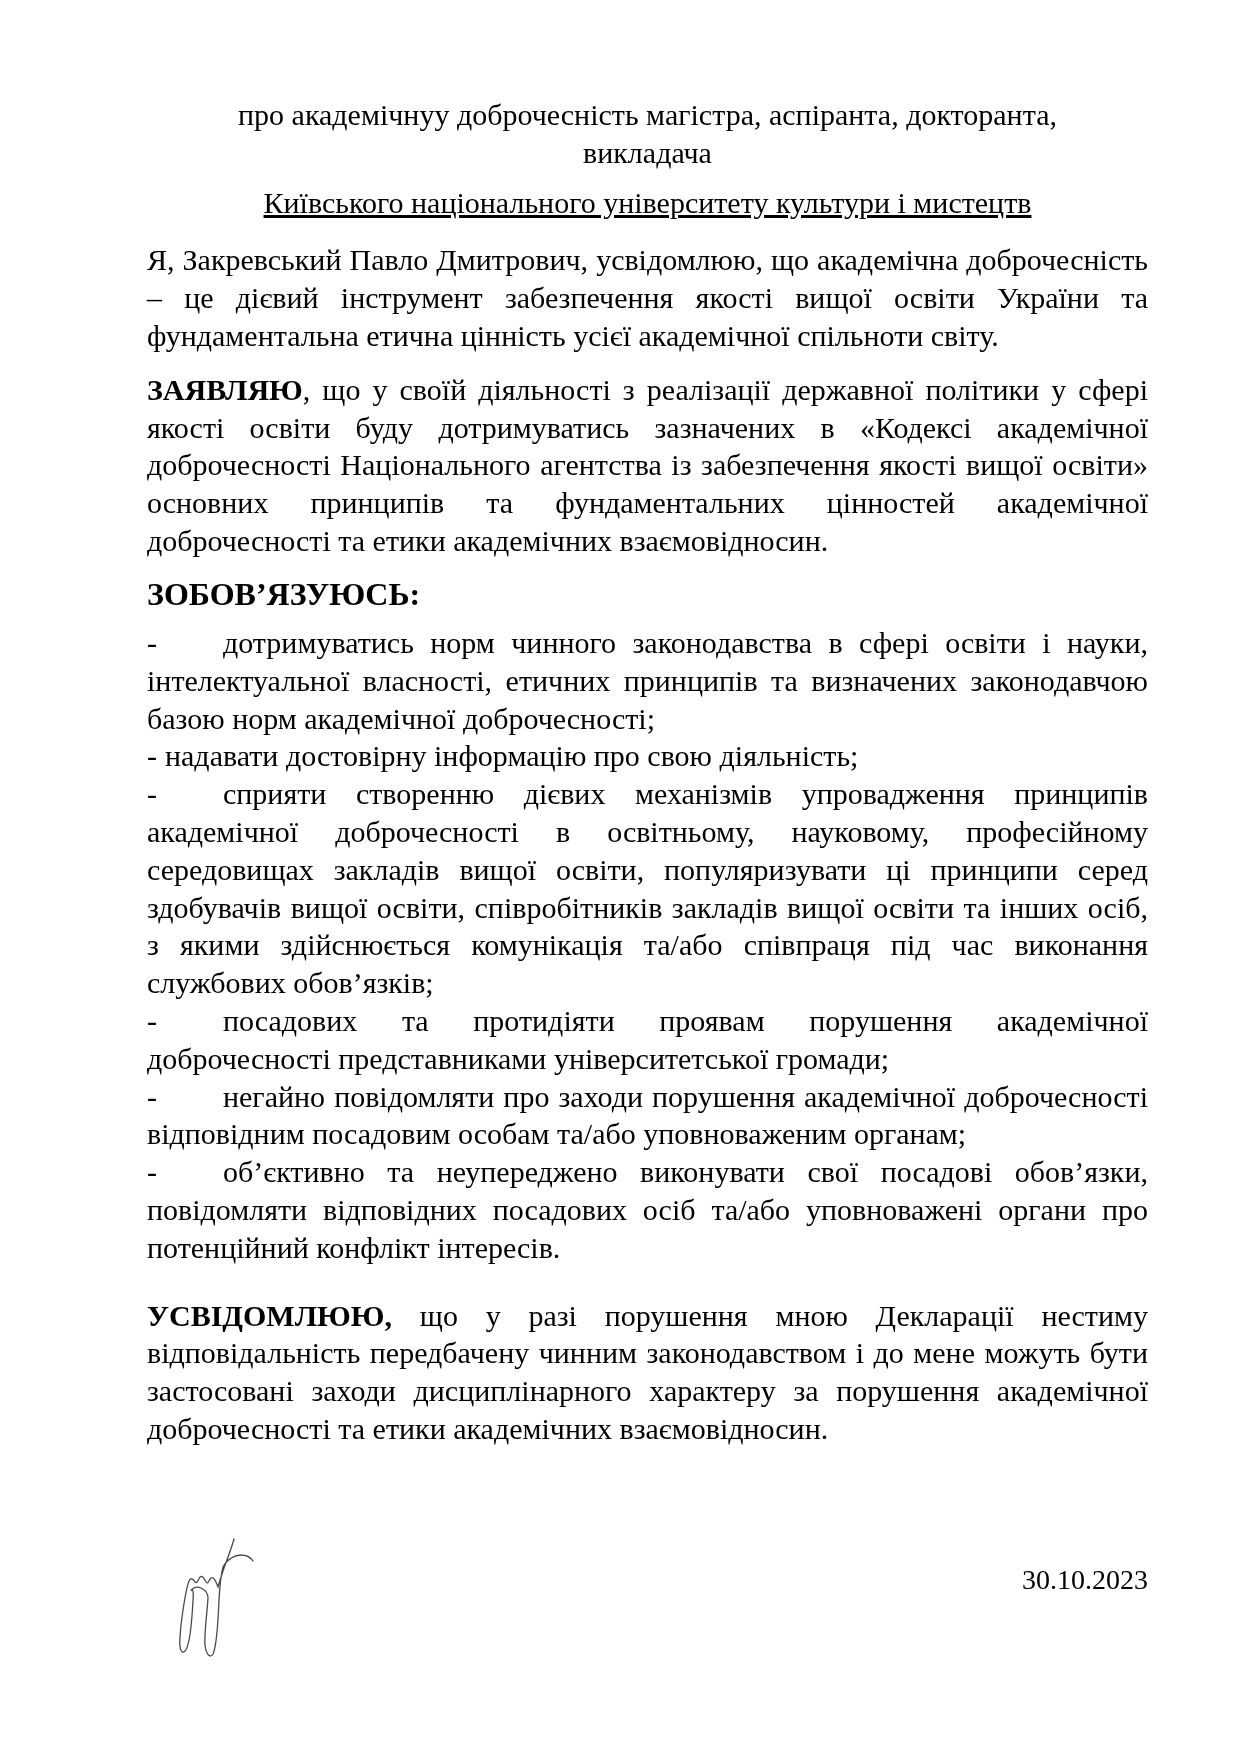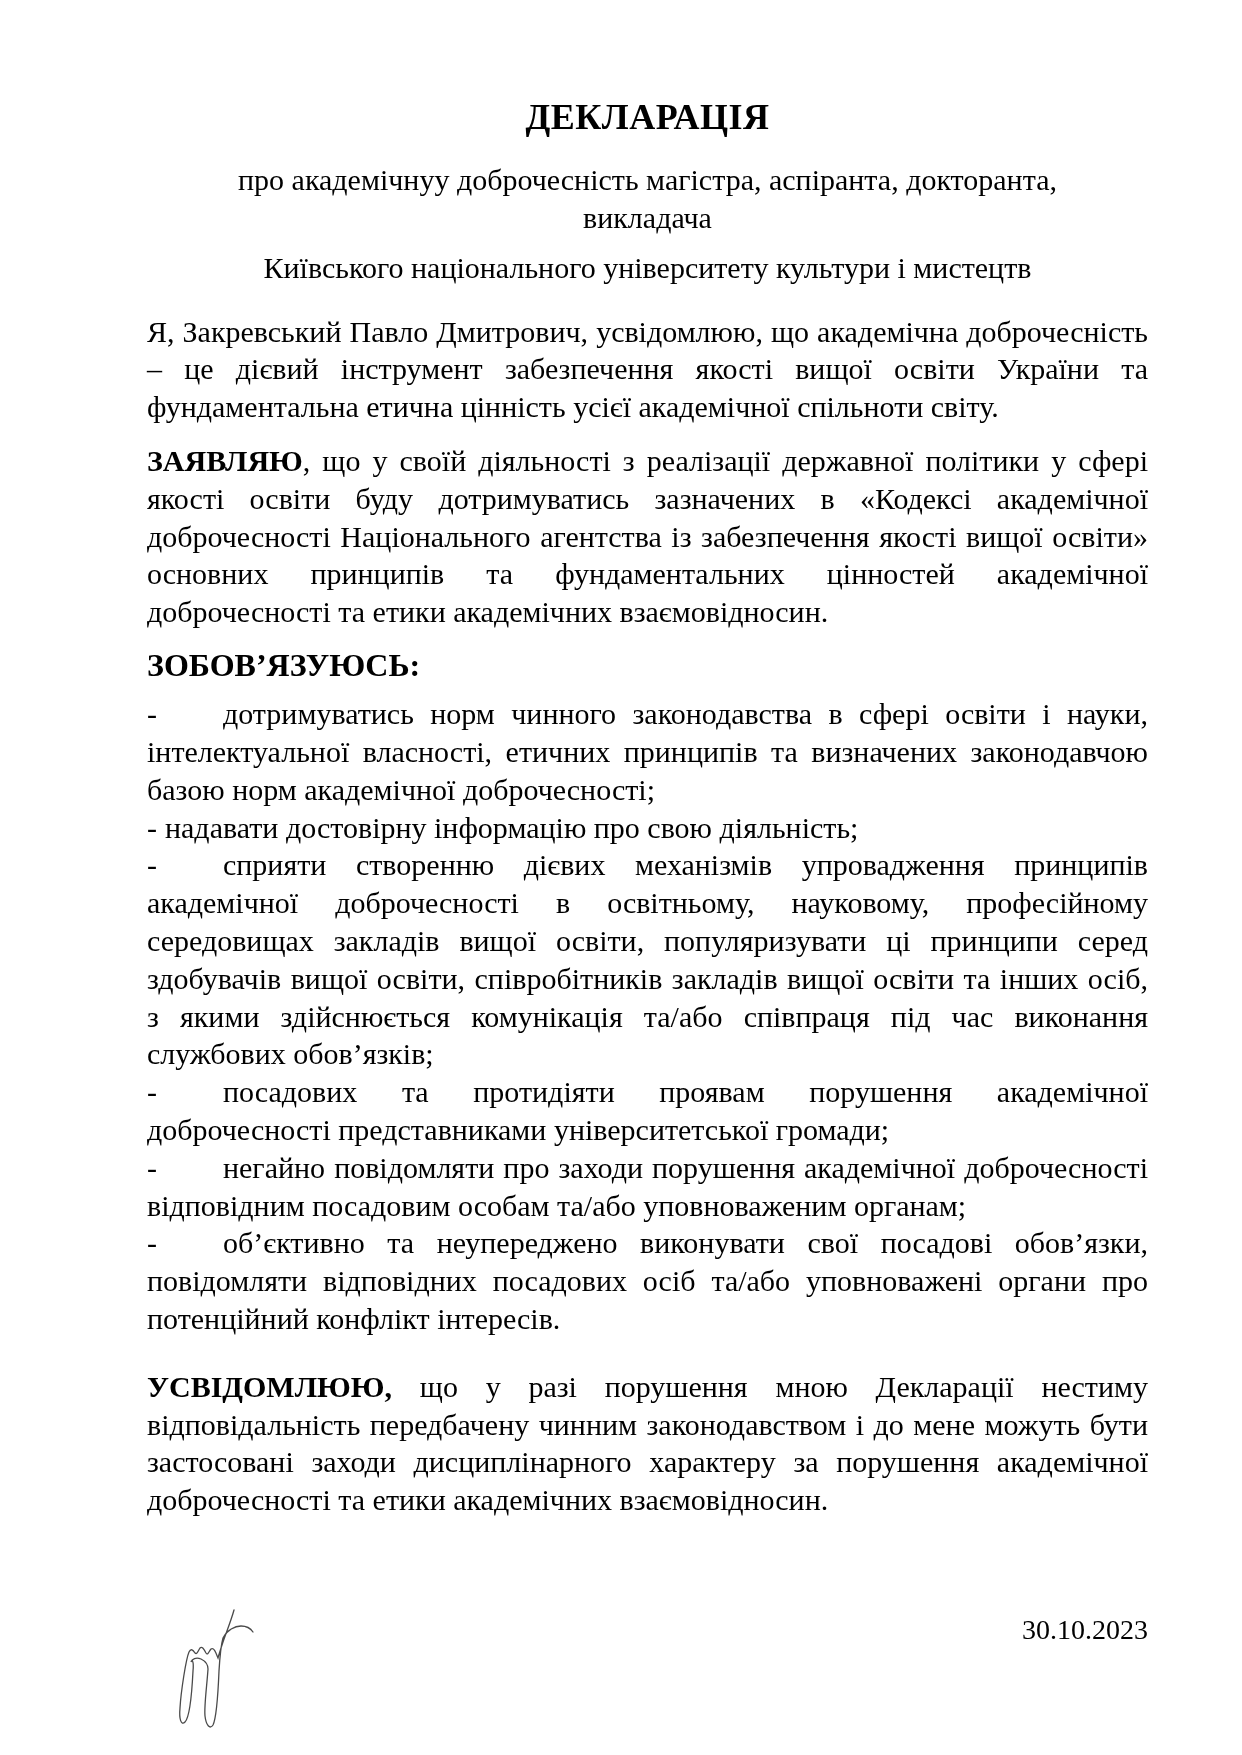--- a/index.html
+++ b/index.html
@@ -22,21 +22,21 @@
     margin: 0 0 22px 0;
     letter-spacing: 0.5px;
   }
   .centered {
     text-align: center;
     font-size: 30px;
     line-height: 1.26;
     margin: 0;
   }
   .subtitle { margin-bottom: 12px; }
-  .university { margin-bottom: 26px; }
+  .university { margin-bottom: 20px; text-decoration: underline; }
   p.body {
     font-size: 30px;
     line-height: 1.26;
     text-align: justify;
     margin: 0 0 16px 0;
   }
   p.declare { margin-bottom: 14px; }
   .heading {
     font-weight: 700;
     font-size: 32px;
@@ -52,30 +52,29 @@
     display: flex;
     justify-content: space-between;
     align-items: flex-start;
     margin-top: 90px;
   }
   .signature-wrap { margin-left: 31px; }
   .signature-wrap svg { display: block; }
   .date {
     font-size: 28px;
     line-height: 1.2;
-    margin-top: 4px;
+    margin-top: 25px;
     text-align: right;
   }
 </style>
 </head>
 <body>
 
 <div class="page">
 
-  <h1 class="title">ДЕКЛАРАЦІЯ</h1>
 
   <p class="centered subtitle"><span>про академічнуу доброчесність магістра, аспіранта, докторанта,</span><br><span>викладача</span></p>
 
   <p class="centered university">Київського національного університету культури і мистецтв</p>
 
   <p class="body">Я, Закревський Павло Дмитрович, усвідомлюю, що академічна доброчесність – це дієвий інструмент забезпечення якості вищої освіти України та фундаментальна етична цінність усієї академічної спільноти світу.</p>
 
   <p class="body declare"><span class="lead">ЗАЯВЛЯЮ</span><span>, що у своїй діяльності з реалізації державної політики у сфері якості освіти буду дотримуватись зазначених в «Кодексі академічної доброчесності Національного агентства із забезпечення якості вищої освіти» основних принципів та фундаментальних цінностей академічної доброчесності та етики академічних взаємовідносин.</span></p>
 
   <p class="heading">ЗОБОВ’ЯЗУЮСЬ:</p>

